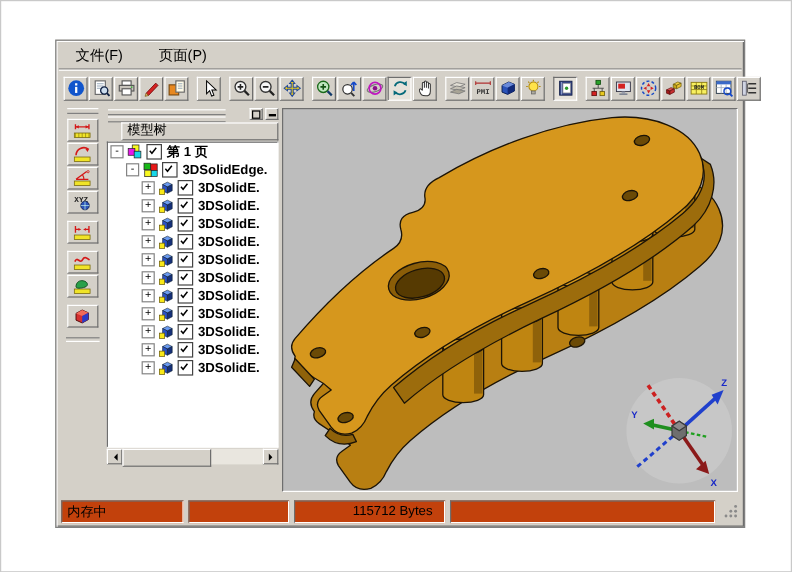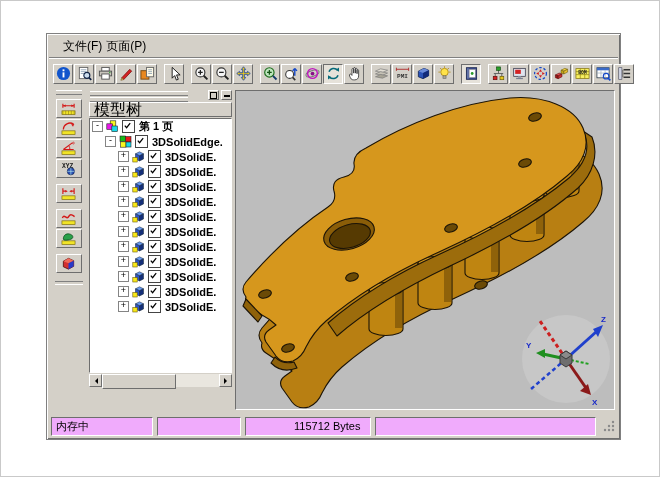--- a/index.html
+++ b/index.html
@@ -1,21 +1,21 @@
 <!DOCTYPE html>
 <html><head>
 <meta charset="utf-8">
 <style>
   html,body{margin:0;padding:0;background:#fff;font-family:"Liberation Sans",sans-serif;}
   .frame{position:relative;width:658px;height:475px;border:1px solid #c9c9c9;background:#fff;overflow:hidden;}
   .window{position:absolute;left:45px;top:32px;width:573px;height:405px;background:#d4d0c8;
           border:1px solid #808080;box-shadow:inset 1px 1px 0 #ffffff, inset -1px -1px 0 #6e6e6e;}
   
   .menubar{position:absolute;left:2px;top:2px;right:2px;height:21px;display:flex;align-items:center;
-           padding-left:12px;font-size:12px;color:#000;border-bottom:1px solid #808080;}
+           padding-left:12px;gap:26px;font-size:12px;color:#000;border-bottom:1px solid #808080;}
   .menu-item{padding:1px 2px;cursor:default;}
   
   .toolbar{position:absolute;left:2px;top:24px;right:2px;height:29px;display:flex;align-items:center;
            padding-left:4px;border-top:1px solid #fff;}
   .tb-btn{width:20px;height:20px;flex:0 0 auto;background:#d4d0c8;padding:1px;margin-right:1px;
           border:1px solid;border-color:#fff #6e6e6e #6e6e6e #fff;display:flex;align-items:center;justify-content:center;}
   .tb-btn.gap{margin-left:6px;}
   .tb-btn.pressed{border-color:#6e6e6e #fff #fff #6e6e6e;background:#e6e2da;}
   .tb-btn .icon svg{width:15px;height:15px;display:block;}
   
@@ -28,21 +28,21 @@
   .sb-sep{width:28px;height:2px;margin:8px auto 0;border-top:1px solid #808080;border-bottom:1px solid #fff;}
   
   .tree-panel{position:absolute;left:41px;top:55px;width:145px;height:319px;}
   .panel-grip{position:absolute;left:2px;top:1px;width:98px;height:10px;}
   .panel-grip div{height:3px;margin-top:1px;border-top:1px solid #fff;border-bottom:1px solid #808080;}
   .panel-btn{position:absolute;top:1px;width:11px;height:10px;background:#d4d0c8;padding:0;
              border:1px solid;border-color:#fff #6e6e6e #6e6e6e #fff;}
   .panel-btn span{display:block;margin:1px auto 0;}
   .glyph-box{width:5px;height:5px;border:1px solid #000;}
   .glyph-bar{width:6px;height:2px;background:#000;margin-top:4px;}
-  .panel-caption{position:absolute;left:1px;right:1px;top:13px;height:13px;font-size:16px;line-height:13px;
+  .panel-caption{position:absolute;left:13px;right:1px;top:13px;height:13px;font-size:11px;line-height:13px;
                  padding-left:4px;background:#d4d0c8;border:1px solid;border-color:#fff #6e6e6e #6e6e6e #fff;}
   .tree-area{position:absolute;left:1px;right:1px;top:29px;bottom:35px;background:#fff;overflow:hidden;
              border:1px solid;border-color:#6e6e6e #fff #fff #6e6e6e;font-size:11px;}
   .tree-row{height:15px;display:flex;align-items:center;white-space:nowrap;}
   .expander{width:9px;height:9px;flex:0 0 9px;border:1px solid #848484;background:#fff;font-size:9px;
             line-height:7px;text-align:center;margin:0 3px 0 0;color:#000;}
   .tree-icon svg{width:13px;height:13px;display:block;}
   .cbx{width:11px;height:11px;flex:0 0 11px;border:1px solid #444;background:#fff;margin:0 3px;}
   .cbx svg{width:9px;height:9px;display:block;}
   .tree-label{padding-left:1px;font-weight:bold;}
@@ -58,21 +58,21 @@
   .tabs{position:absolute;left:1px;bottom:2px;height:19px;display:flex;align-items:flex-start;gap:1px;}
   .tab{height:17px;display:flex;align-items:center;gap:2px;padding:0 4px;font-size:11px;background:#d4d0c8;
        border:1px solid #808080;border-top-color:#fff;border-left-color:#fff;}
   .tab .icon svg{width:12px;height:12px;display:block;}
   
   .viewport{position:absolute;left:188px;top:56px;width:378px;height:318px;background:#bdbdbd;
             border:1px solid;border-color:#6e6e6e #fff #fff #6e6e6e;}
   .viewport svg{position:absolute;left:0;top:0;width:100%;height:100%;}
   
   .statusbar{position:absolute;left:2px;right:2px;bottom:2px;height:22px;display:flex;align-items:center;gap:4px;padding:0 2px;}
-  .status-field{height:17px;border:1px solid;border-color:#6e6e6e #fff #fff #6e6e6e;background:#f0abfc;
+  .status-field{height:17px;border:1px solid;border-color:#6e6e6e #fff #fff #6e6e6e;background:#c2410c;
                 font-size:11px;display:flex;align-items:center;padding:0 4px;overflow:hidden;}
   .grip{width:14px;height:14px;margin-left:2px;flex:0 0 auto;}
 </style>
 </head>
 <body>
 
 <div class="frame">
   <div class="window">
 
     <div class="menubar" id="menu-bar">

